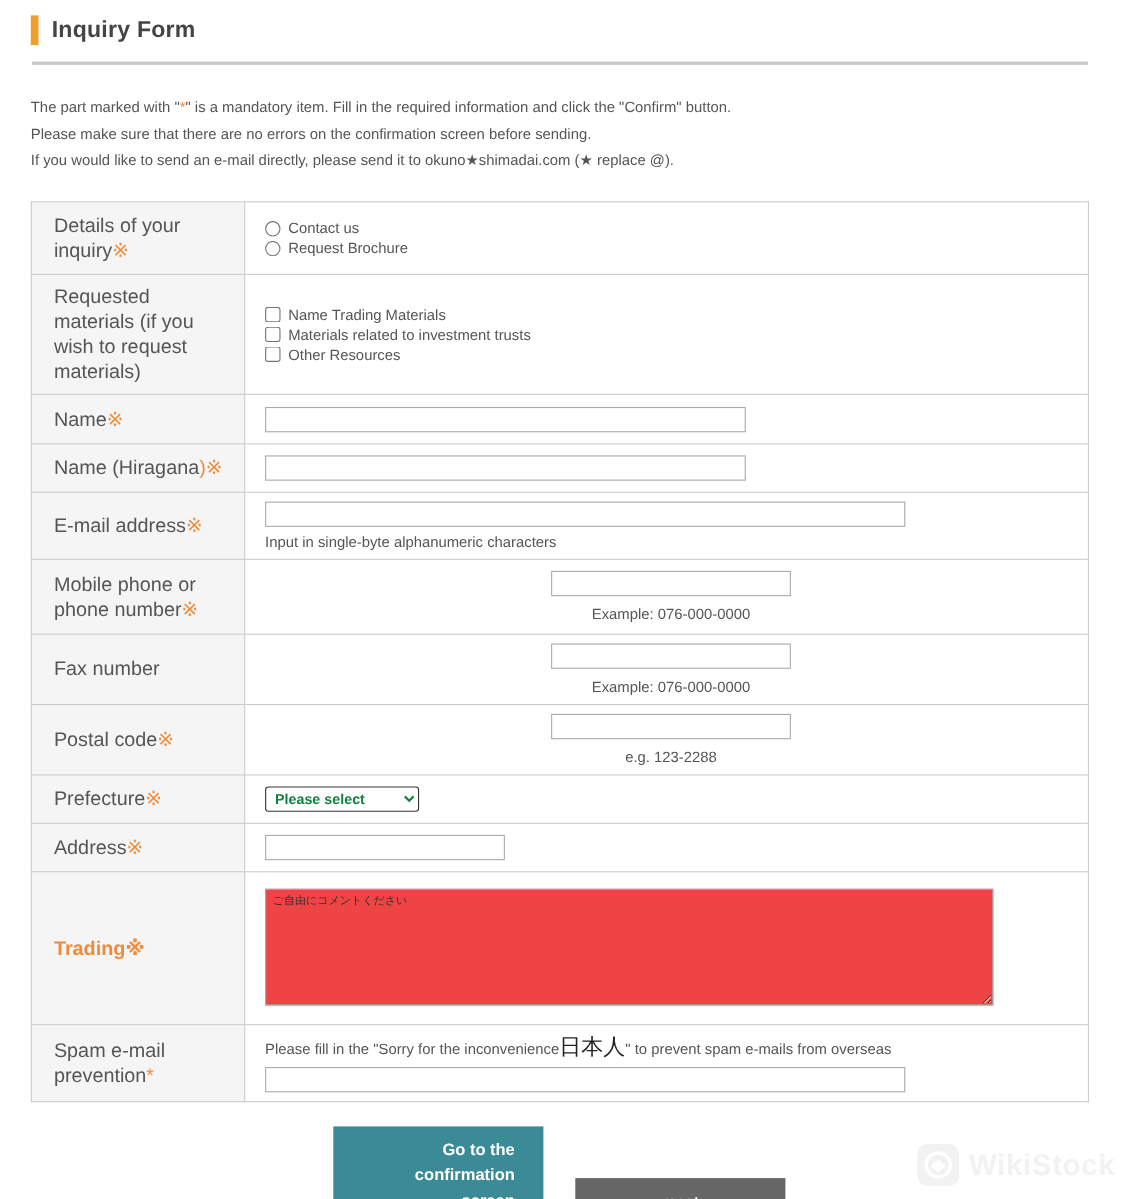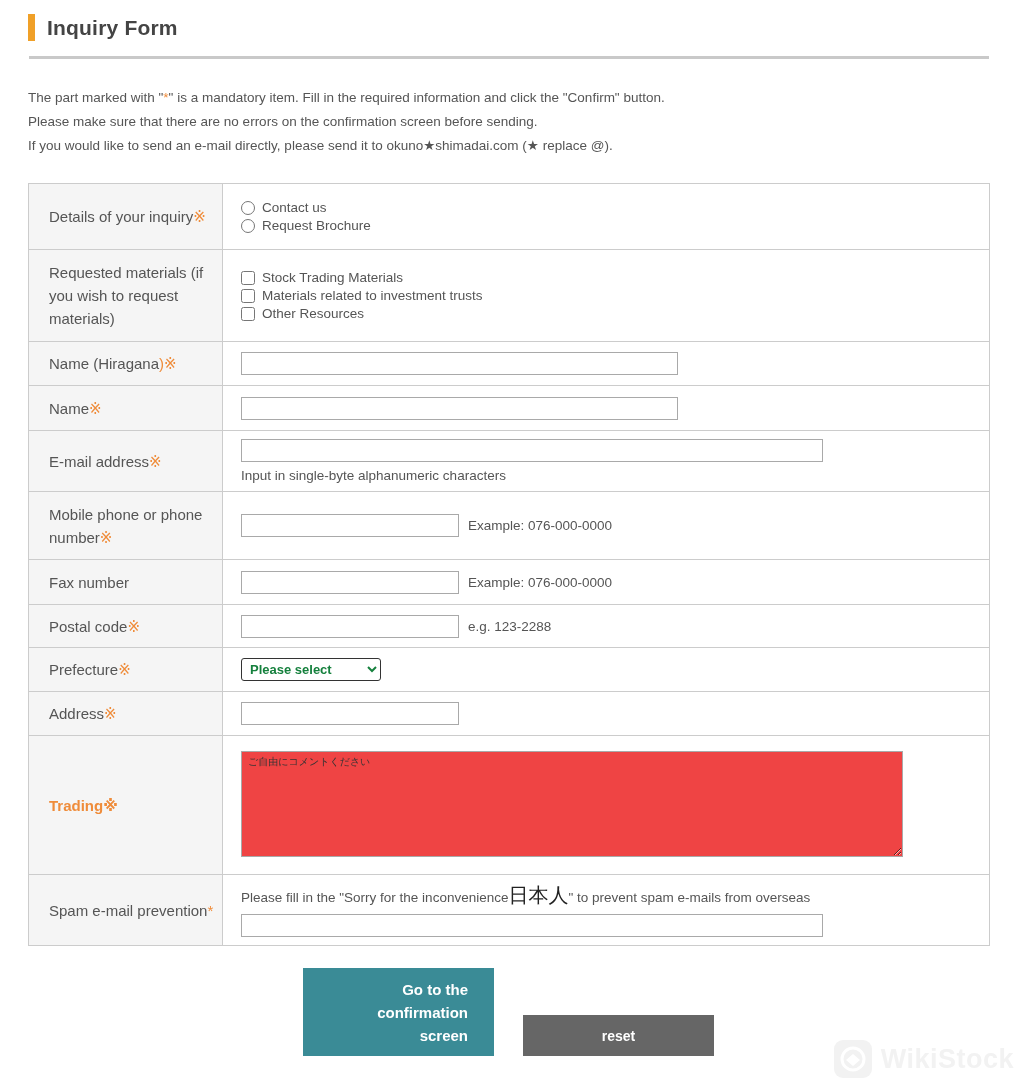--- a/index.html
+++ b/index.html
@@ -20,39 +20,39 @@
 
   
   .intro { margin: 27px 0 0 28px; font-size: 13.5px; line-height: 24px; color: #555; }
   .accent { color: #ef8c3a; }
 
   
   table.inquiry { margin: 25px 0 0 28px; width: 962px; border-collapse: collapse; table-layout: fixed; }
   table.inquiry td, table.inquiry th { border: 1px solid #ccc; vertical-align: middle; }
   th.label-cell {
     width: 194px; background: #f5f5f5; text-align: left; font-weight: normal;
-    color: #555; font-size: 15px; line-height: 23px; padding: 8px 8px 8px 20px;
+    color: #555; font-size: 18px; line-height: 23px; padding: 8px 8px 8px 20px;
   }
   th.label-cell .marker { color: #ef8c3a; }
   th.label-cell.comment-label, th.label-cell.comment-label .marker { color: #ef8c3a; font-weight: bold; }
   td.value-cell { background: #fff; padding: 8px 10px 8px 18px; font-size: 13.5px; color: #555; }
 
   .choice-group { display: flex; flex-direction: column; gap: 3px; }
   .choice { display: flex; align-items: center; gap: 7px; font-size: 13.5px; color: #555; }
   .choice input { width: 14px; height: 14px; accent-color: #555; }
 
   input[type="text"] {
     height: 23px; border: 1px solid #a9a9a9; background: #fff;
     font-size: 13px; padding: 0 5px; color: #333;
   }
   .w-name  { width: 437px; }
   .w-email { width: 582px; }
   .w-short { width: 218px; }
 
-  .inline-row { display: flex; align-items: center; gap: 9px; }
+  .inline-row { display: flex; align-items: center; gap: 9px; flex-direction: column; }
   .hint { font-size: 13.5px; color: #555; }
   .note { margin-top: 6px; font-size: 13.5px; color: #555; }
 
   select.pref-select {
     width: 140px; height: 23px; border: 1px solid #333; border-radius: 3px;
     background: #fff; font-family: "Liberation Sans", sans-serif;
     font-size: 13px; font-weight: bold; color: #15803d; padding: 0 4px;
   }
 
   textarea.comment-area {
@@ -126,43 +126,43 @@
       </div>
     </td>
   </tr>
 
   <tr style="height:92px">
     <th class="label-cell"><span>Requested materials (if you wish to request materials)</span></th>
     <td class="value-cell">
       <div class="choice-group">
         <label class="choice">
           <input type="checkbox" style="">
-          <span>Stock Trading Materials</span>
+          <span>Name Trading Materials</span>
         </label>
         <label class="choice">
           <input type="checkbox" style="">
           <span>Materials related to investment trusts</span>
         </label>
         <label class="choice">
           <input type="checkbox" style="">
           <span>Other Resources</span>
         </label>
       </div>
     </td>
   </tr>
 
+  <tr style="height:45px">
+    <th class="label-cell"><span>Name</span><span class="marker">※</span></th>
+    <td class="value-cell">
+      <input type="text" class="w-name" value="" style="">
+    </td>
+  </tr>
+
   <tr style="height:44px">
     <th class="label-cell"><span>Name (Hiragana</span><span class="marker">)※</span></th>
-    <td class="value-cell">
-      <input type="text" class="w-name" value="" style="">
-    </td>
-  </tr>
-
-  <tr style="height:45px">
-    <th class="label-cell"><span>Name</span><span class="marker">※</span></th>
     <td class="value-cell">
       <input type="text" class="w-name" value="" style="">
     </td>
   </tr>
 
   <tr style="height:61px">
     <th class="label-cell"><span>E-mail address</span><span class="marker">※</span></th>
     <td class="value-cell">
       <input type="text" class="w-email" value="" style="">
       <div class="note">Input in single-byte alphanumeric characters</div>

